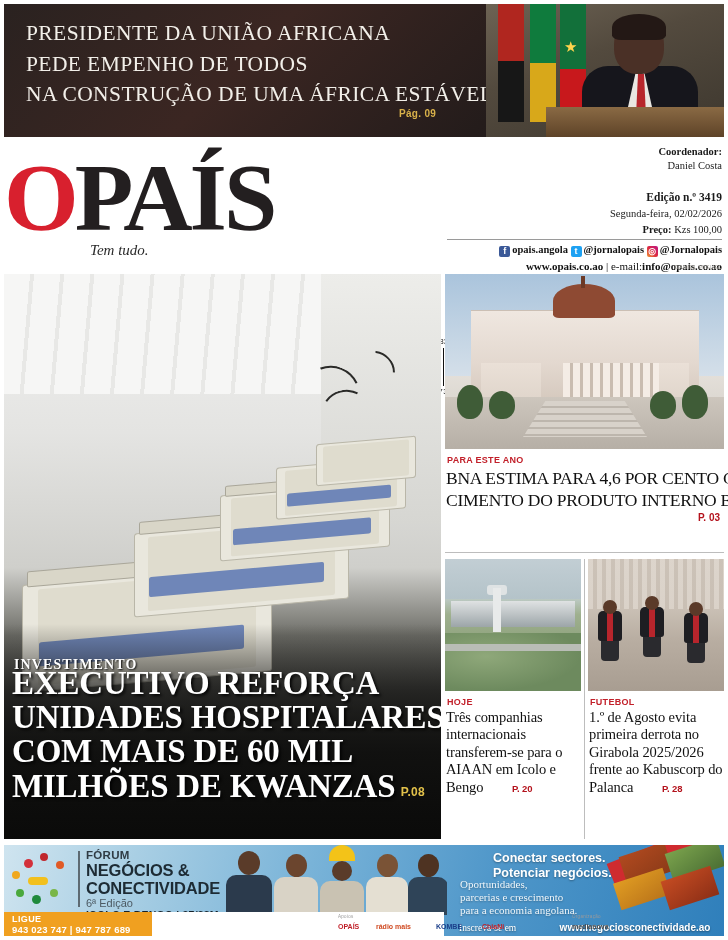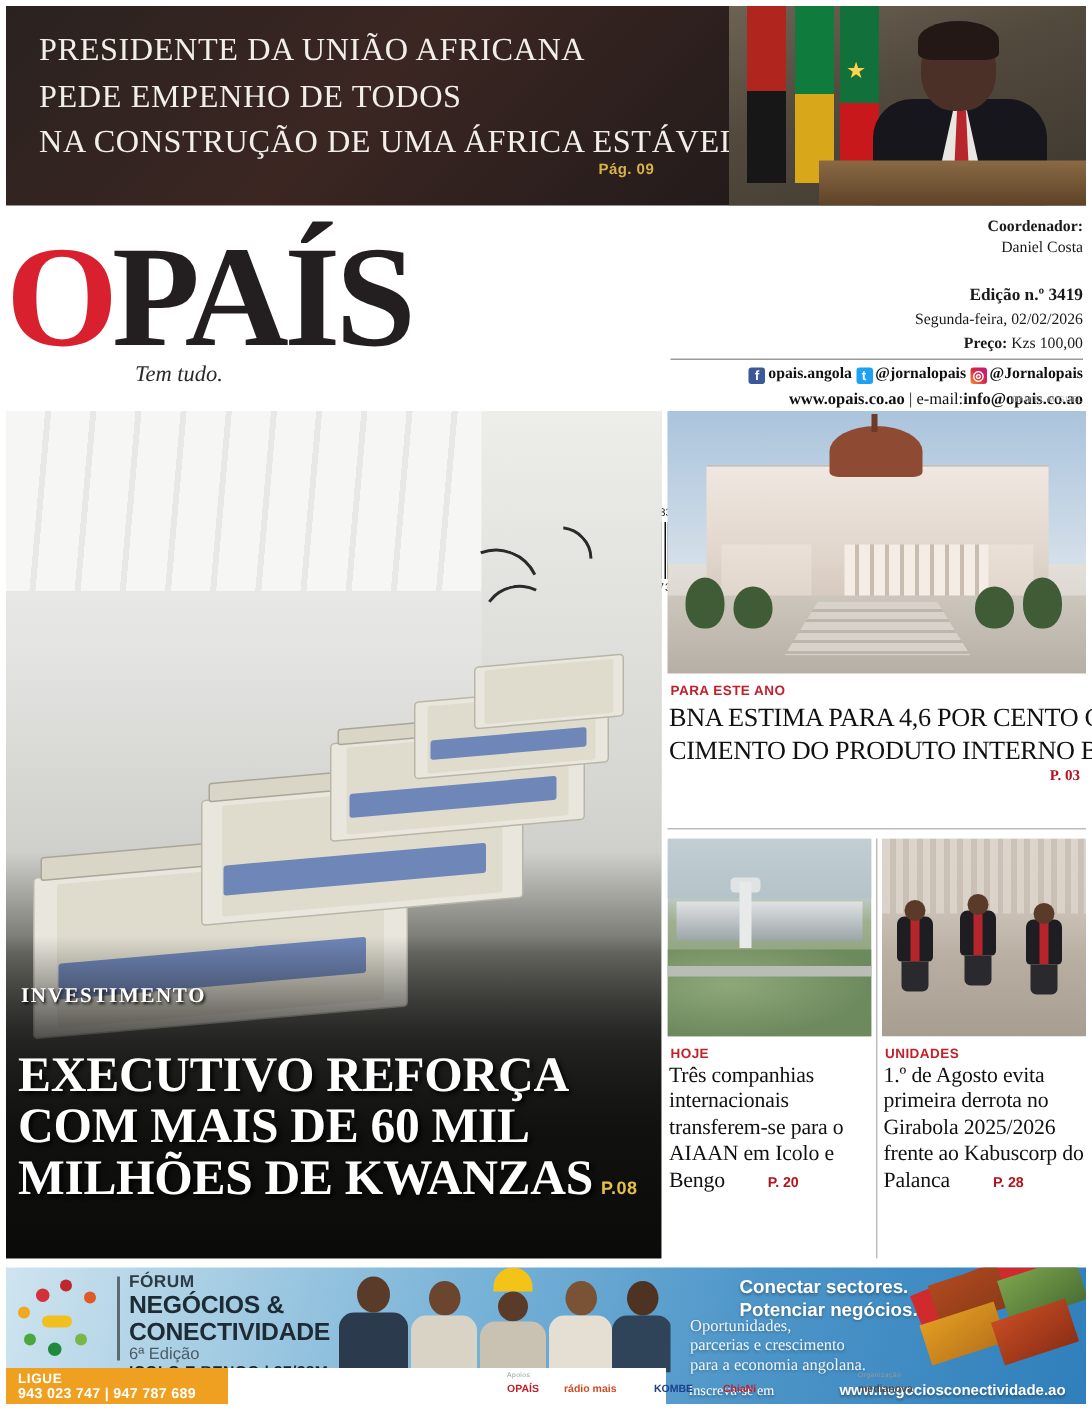--- a/index.html
+++ b/index.html
@@ -231,21 +231,21 @@
   }
   .bna-kick { position:absolute; left:2px; top:181px;text-align:right; }
   .bna-head {
     position:absolute; left:1px; top:194px; width:278px;
     font-family:"Liberation Serif", serif; font-size:17.5px;
     line-height:1.24; color:#111; letter-spacing:-.25px;
   }
   .bna-head div { white-space:nowrap; }
   .bna-page {
     position:absolute; right:4px; top:238px;
-    font-family:Liberation Serif, serif; font-weight:bold;
+    font-family:Liberation Sans, sans-serif; font-weight:bold;
     font-size:10px; color:#b4121c;
   }
 
   .divider-h { position:absolute; left:0; width:279px; height:1px; background:#bdbdbd; }
   .divider-v { position:absolute; top:0; width:1px; background:#bdbdbd; }
 
   
   .sub { position:absolute; top:285px; width:136px; height:280px; }
   .sub.left { left:0; }
   .sub.right { left:143px; }
@@ -575,20 +575,21 @@
         </div>
 
         <div class="cable" style="left:300px; top:92px; width:56px; height:52px; transform:rotate(22deg);"></div>
         <div class="cable" style="left:318px; top:116px; width:46px; height:40px; transform:rotate(-14deg);"></div>
         <div class="cable" style="left:352px; top:78px; width:40px; height:36px; transform:rotate(48deg);"></div>
       </div>
       <div class="lead-shade"></div>
       <div class="kicker-lead">INVESTIMENTO</div>
       <div class="lead-head">
         <div>EXECUTIVO REFORÇA</div>
+        <div>UNIDADES HOSPITALARES</div>
         <div>COM MAIS DE 60 MIL</div>
         <div>MILHÕES DE KWANZAS</div>
       </div>
       <div class="lead-page">P.08</div>
     </div>
 
     <div class="rightcol">
 
       <div class="bna-photo">
         <div class="bna-sky"></div>
@@ -655,21 +656,21 @@
             </div>
             <div class="player" style="left:96px; top:54px;">
               <div class="jersey">
                   <div class="stripe"></div>
                 </div>
               <div class="headp"></div>
               <div class="legs"></div>
             </div>
           </div>
         </div>
-        <div class="sub-kick kicker-red">UNIDADES</div>
+        <div class="sub-kick kicker-red">FUTEBOL</div>
         <div class="sub-head">
           <span>1.º de Agosto evita primeira derrota no Girabola 2025/2026 frente ao Kabuscorp do Palanca</span>
           <span class="sub-page">P. 28</span>
         </div>
       </div>
     </div>
   </div>
 
   <div class="ad">
 

